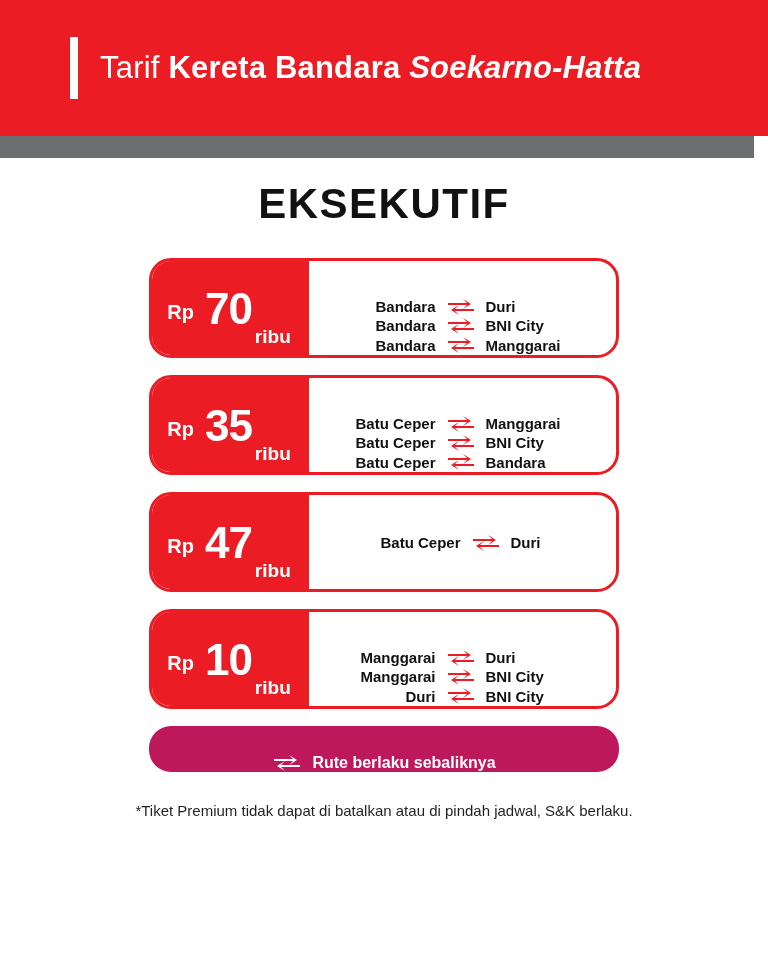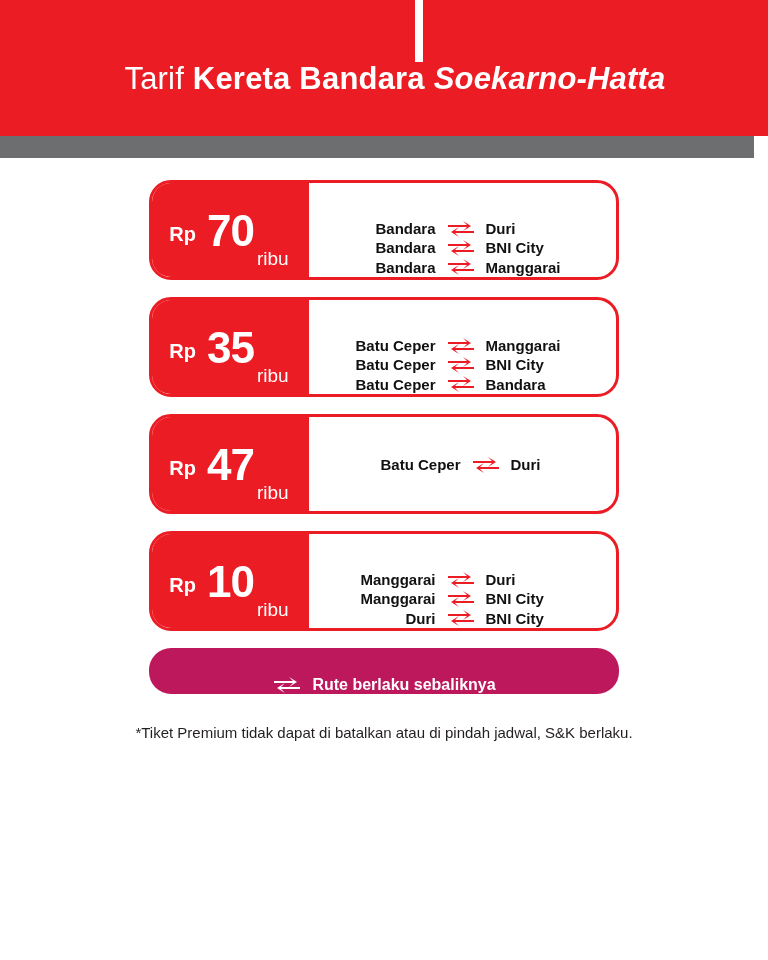--- a/index.html
+++ b/index.html
@@ -18,21 +18,20 @@
   }
 
   
   .header {
     position: relative;
     width: 768px;
     height: 136px;
     background: #ec1c24;
     display: flex;
     align-items: center;
-    flex-direction: column;
   }
   .header-bar {
     width: 8px;
     height: 62px;
     background: #ffffff;
     margin-left: 70px;
     flex: none;
   }
   .header-title {
     margin-left: 22px;
@@ -114,21 +113,21 @@
     margin-top: 6px;
   }
   .price-num {
     font-size: 44px;
     font-weight: 700;
     line-height: 1;
     letter-spacing: -1px;
   }
   .price-unit {
     font-size: 19px;
-    font-weight: 400;
+    font-weight: 700;
     align-self: flex-end;
     margin-bottom: 10px;
     margin-left: 3px;
   }
 
   .routes {
     flex: 1 1 auto;
     display: flex;
     flex-direction: column;
     justify-content: space-between;
@@ -201,20 +200,21 @@
       <span class="light">Tarif</span>
       <span class="bold">Kereta Bandara</span>
       <span class="italic">Soekarno-Hatta</span>
     </div>
   </div>
   <div class="header-shadow"></div>
   <div class="header-shadow-right"></div>
 
   <div class="body-area">
 
+    <div class="class-title">EKSEKUTIF</div>
 
     <div class="cards">
 
       <div class="fare-card">
         <div class="price-block">
           <span class="price-rp">Rp</span>
           <span class="price-num">70</span>
           <span class="price-unit">ribu</span>
         </div>
         <div class="routes">

